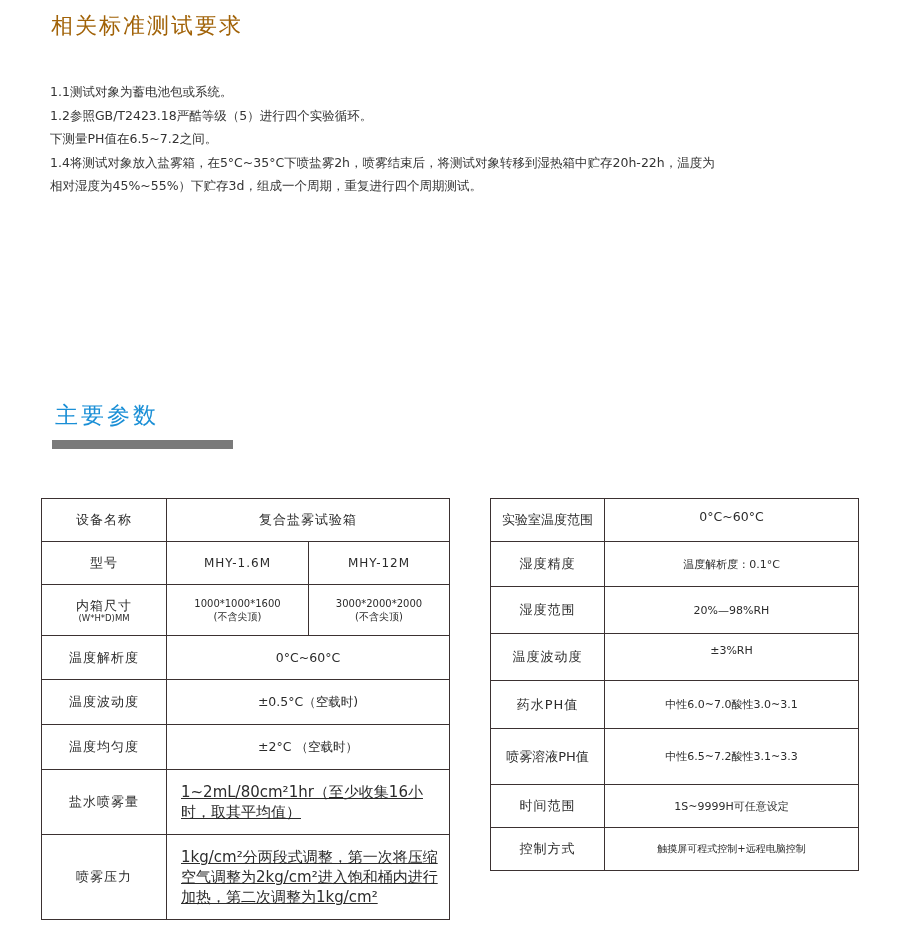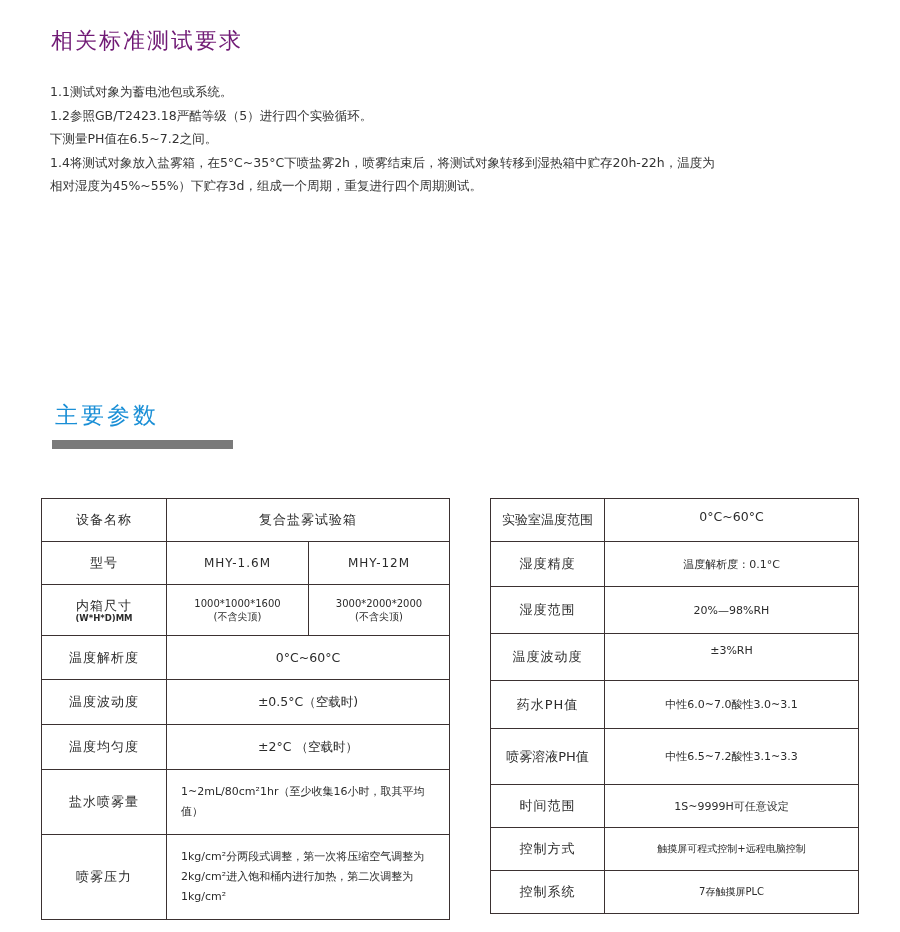--- a/index.html
+++ b/index.html
@@ -1,38 +1,38 @@
 <!DOCTYPE html>
 <html><head>
 <meta charset="utf-8">
 <style>
   html, body { margin: 0; padding: 0; }
   body {
     width: 900px; height: 932px; background: #ffffff; position: relative; overflow: hidden;
     font-family: "DejaVu Sans", "Liberation Sans", sans-serif; color: #2b2b2b;
   }
   .h1 {
-    position: absolute; left: 51px; top: 26px; font-size: 22px; color: #701a75;
+    position: absolute; left: 51px; top: 11px; font-size: 22px; color: #a16207;
     letter-spacing: 2px; font-weight: normal;
   }
   .req { position: absolute; left: 50px; top: 80px; width: 820px; font-size: 12.5px; color: #333; }
   .req .line { height: 23.5px; line-height: 23.5px; white-space: nowrap; }
   .h2 {
     position: absolute; left: 55px; top: 400px; font-size: 23px; color: #1a8fd6; letter-spacing: 3px;
   }
   .h2-bar { position: absolute; left: 52px; top: 440px; width: 181px; height: 9px; background: #7a7a7a; }
 
   table.spec { position: absolute; border-collapse: collapse; table-layout: fixed; font-size: 12.5px; color: #2b2b2b; }
   table.spec td { border: 1.5px solid #3b3131; text-align: center; vertical-align: middle; padding: 12px 6px; }
   #left-table { left: 41px; top: 498px; width: 408px; }
   #right-table { left: 490px; top: 498px; width: 368px; }
   .lbl { font-size: 13px; letter-spacing: 1px; }
   .small { font-size: 10px; line-height: 13px; }
-  .tiny { font-size: 8.5px; display: block; letter-spacing: 0; line-height: 10px; font-weight: bold; }
-  .left-text { text-align: left !important; padding-left: 14px !important; line-height: 20px; font-size: 11px; }
+  .tiny { font-size: 8.5px; display: block; letter-spacing: 0; line-height: 10px; }
+  .left-text { text-align: left !important; padding-left: 14px !important; line-height: 20px; font-size: 15px; text-decoration: underline; }
   .val-sm { font-size: 11px; }
   .model { font-size: 12px; letter-spacing: 1px; }
 </style>
 </head>
 <body>
 
 <div class="h1">相关标准测试要求</div>
 
 <div class="req">
   <div class="line">1.1测试对象为蓄电池包或系统。</div>
@@ -129,18 +129,14 @@
     <td class="val-sm">中性6.5~7.2酸性3.1~3.3</td>
   </tr>
   <tr style="height:40px">
     <td class="lbl">时间范围</td>
     <td class="val-sm">1S~9999H可任意设定</td>
   </tr>
   <tr style="height:39px">
     <td class="lbl">控制方式</td>
     <td class="val-sm" style="font-size:10px">触摸屏可程式控制+远程电脑控制</td>
   </tr>
-  <tr style="height:34px">
-    <td class="lbl">控制系统</td>
-    <td class="val-sm" style="font-size:10px">7存触摸屏PLC</td>
-  </tr>
 </tbody>
   </table>
 
 </body></html>

